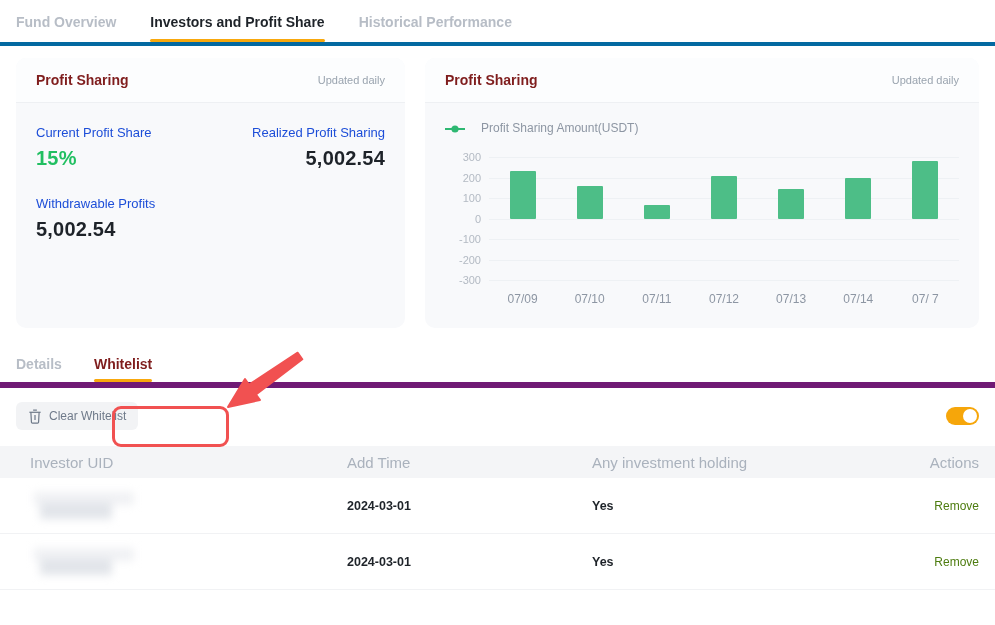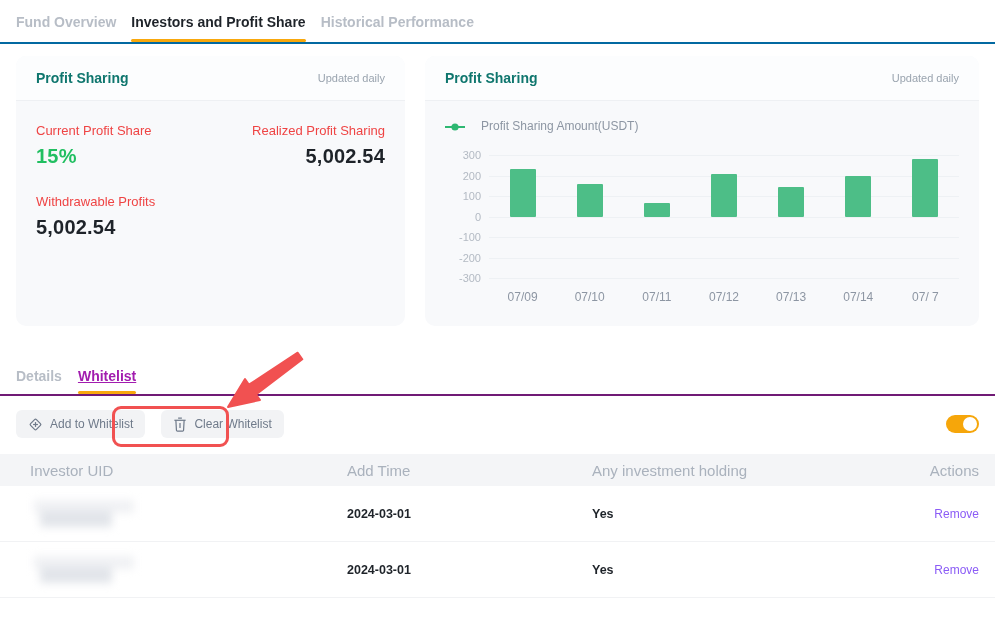--- a/index.html
+++ b/index.html
@@ -1,79 +1,79 @@
 <!DOCTYPE html>
 <html><head>
 <meta charset="utf-8">
 <style>
   * { margin:0; padding:0; box-sizing:border-box; }
   body { background:#ffffff; font-family:"Liberation Sans", sans-serif; color:#1e2329; }
   .page { position:relative; width:995px; height:625px; background:#fff; overflow:hidden; }
 
   
-  .tabbar { display:flex; gap:15px; padding:14px 22px 0 16px; border-bottom:2px solid #0369a1; }
+  .tabbar { display:flex; gap:34px; padding:14px 22px 0 16px; border-bottom:4px solid #0369a1; }
   .tab { font-size:14px; font-weight:bold; color:#b7bdc6; padding-bottom:12px; cursor:pointer; position:relative; }
   .tab.active { color:#1e2329; }
   .tab.active::after { content:""; position:absolute; left:0; right:0; bottom:0; height:3px; background:#f8a80d; border-radius:2px; }
 
   
   .cards { display:flex; gap:20px; padding:0 16px; margin-top:12px; }
   .card { background:#f8f9fb; border-radius:10px; height:270px; overflow:hidden; }
   .card.stats { width:389px; }
   .card.chart { flex:1; }
   .card-head { display:flex; justify-content:space-between; align-items:center; height:45px;
                padding:0 20px; background:#fcfdfe; border-bottom:1px solid #eef0f3; }
-  .card-title { font-size:14px; font-weight:bold; color:#0f766e; }
+  .card-title { font-size:14px; font-weight:bold; color:#7f1d1d; }
   .updated { font-size:11px; color:#9aa4af; }
 
   
   .stats-body { padding:22px 20px 0 20px; }
   .stat-row { display:flex; justify-content:space-between; margin-bottom:26px; }
   .stat { display:flex; flex-direction:column; gap:7px; }
   .stat.right { text-align:right; }
-  .stat-label { font-size:13px; color:#ef4444; }
+  .stat-label { font-size:13px; color:#1d4ed8; }
   .stat-value { font-size:20px; font-weight:bold; color:#1e2329; letter-spacing:.2px; }
   .stat-value.green { color:#21bf61; }
 
   
   .chart-body { padding:16px 20px 0 20px; }
   .legend { display:flex; align-items:center; gap:16px; margin-bottom:20px; }
   .legend-text { font-size:12px; color:#8d96a3; }
   .plot-wrap { margin-left:44px; position:relative; }
   .plot { position:relative; height:123px; }
   .gridline { position:absolute; left:0; right:0; height:1px; background:#eef1f4; }
   .ytick { position:absolute; left:-44px; width:36px; text-align:right; font-size:11px; color:#b3bac3; transform:translateY(-6px); }
   .bar { position:absolute; width:26px; background:#4dbe87; border-radius:1px; }
   .xlabels { display:flex; margin-top:12px; }
   .xlabel { flex:1; text-align:center; font-size:12px; color:#8d96a3; }
 
   
-  .subtabs { display:flex; gap:16px; padding:0 16px; margin-top:42px; border-bottom:2px solid #701a75; }
+  .subtabs { display:flex; gap:32px; padding:0 16px; margin-top:28px; border-bottom:6px solid #701a75; }
   .subtab { font-size:14px; font-weight:bold; color:#b7bdc6; padding-bottom:10px; position:relative; cursor:pointer; }
-  .subtab.active { color:#a21caf;text-decoration:underline; }
+  .subtab.active { color:#7f1d1d; }
   .subtab.active::after { content:""; position:absolute; left:0; right:0; bottom:0; height:3px; background:#f8a80d; border-radius:2px; }
 
   
   .toolbar { display:flex; align-items:center; gap:16px; padding:0 16px; margin-top:12px; height:32px; }
   .tool-btn { display:flex; align-items:center; gap:7px; height:28px; padding:0 12px; background:#f2f3f5;
               border:none; border-radius:6px; font-size:12px; color:#6f7a8a; cursor:pointer; font-family:inherit; }
   .tool-btn .ic { display:flex; align-items:center; }
   .switch { margin-left:auto; width:33px; height:18px; border-radius:9px; background:#f6a60a; position:relative; cursor:pointer; }
   .switch .knob { position:absolute; top:2px; right:2px; width:14px; height:14px; border-radius:50%; background:#fff; }
 
   
   .table { margin-top:14px; }
   .t-head { display:grid; grid-template-columns:317px 245px 1fr 90px; align-items:center;
             height:32px; background:#f4f5f7; padding:0 16px 0 30px; }
   .t-head .th { font-size:15px; color:#aab2bd; }
   .t-head .th.right, .t-row .td.right { text-align:right; }
   .t-row { display:grid; grid-template-columns:317px 245px 1fr 90px; align-items:center;
            height:56px; padding:0 16px 0 30px; border-bottom:1px solid #f1f2f4; }
   .td { font-size:12.5px; font-weight:bold; color:#1e2329; }
-  .remove-link { font-size:12px; font-weight:normal; color:#8b5cf6; cursor:pointer; }
+  .remove-link { font-size:12px; font-weight:normal; color:#4d7c0f; cursor:pointer; }
   .uid-blur { position:relative; width:110px; height:28px; filter:blur(4px); }
   .uid-blur .b1 { position:absolute; left:4px; top:0; width:100px; height:13px; background:#f0f1f4; }
   .uid-blur .b2 { position:absolute; left:10px; top:11px; width:72px; height:16px; background:#e2e5ea; }
 
   
   .anno-box { position:absolute; left:112px; top:406px; width:117px; height:41px;
               border:3px solid #f15151; border-radius:9px; pointer-events:none; }
   .anno-arrow { position:absolute; left:0; top:0; width:995px; height:625px; pointer-events:none; }
 </style>
 </head>
@@ -168,30 +168,20 @@
   </div>
 
   <div class="subtabs">
     <div class="subtab">Details</div>
     <div class="subtab active">Whitelist</div>
   </div>
 
   <div class="toolbar">
     <button class="tool-btn">
       <span class="ic">
-        <svg width="15" height="15" viewBox="0 0 16 16">
-          <rect x="3.6" y="3.6" width="8.8" height="8.8" rx="1.4" transform="rotate(45 8 8)" fill="none" stroke="#6f7a8a" stroke-width="1.3"></rect>
-          <line x1="8" y1="5.4" x2="8" y2="10.6" stroke="#6f7a8a" stroke-width="1.3"></line>
-          <line x1="5.4" y1="8" x2="10.6" y2="8" stroke="#6f7a8a" stroke-width="1.3"></line>
-        </svg>
-      </span>
-      <span>Add to Whitelist</span>
-    </button>
-    <button class="tool-btn">
-      <span class="ic">
         <svg width="14" height="15" viewBox="0 0 14 16">
           <line x1="1" y1="3.5" x2="13" y2="3.5" stroke="#6f7a8a" stroke-width="1.3"></line>
           <line x1="5" y1="1.2" x2="9" y2="1.2" stroke="#6f7a8a" stroke-width="1.3"></line>
           <path d="M2.6 3.5 L3.2 14.2 a1 1 0 0 0 1 .9 h5.6 a1 1 0 0 0 1-.9 L11.4 3.5" fill="none" stroke="#6f7a8a" stroke-width="1.3"></path>
           <line x1="7" y1="6.4" x2="7" y2="11.6" stroke="#6f7a8a" stroke-width="1.3"></line>
         </svg>
       </span>
       <span>Clear Whitelist</span>
     </button>
     <div class="switch">

